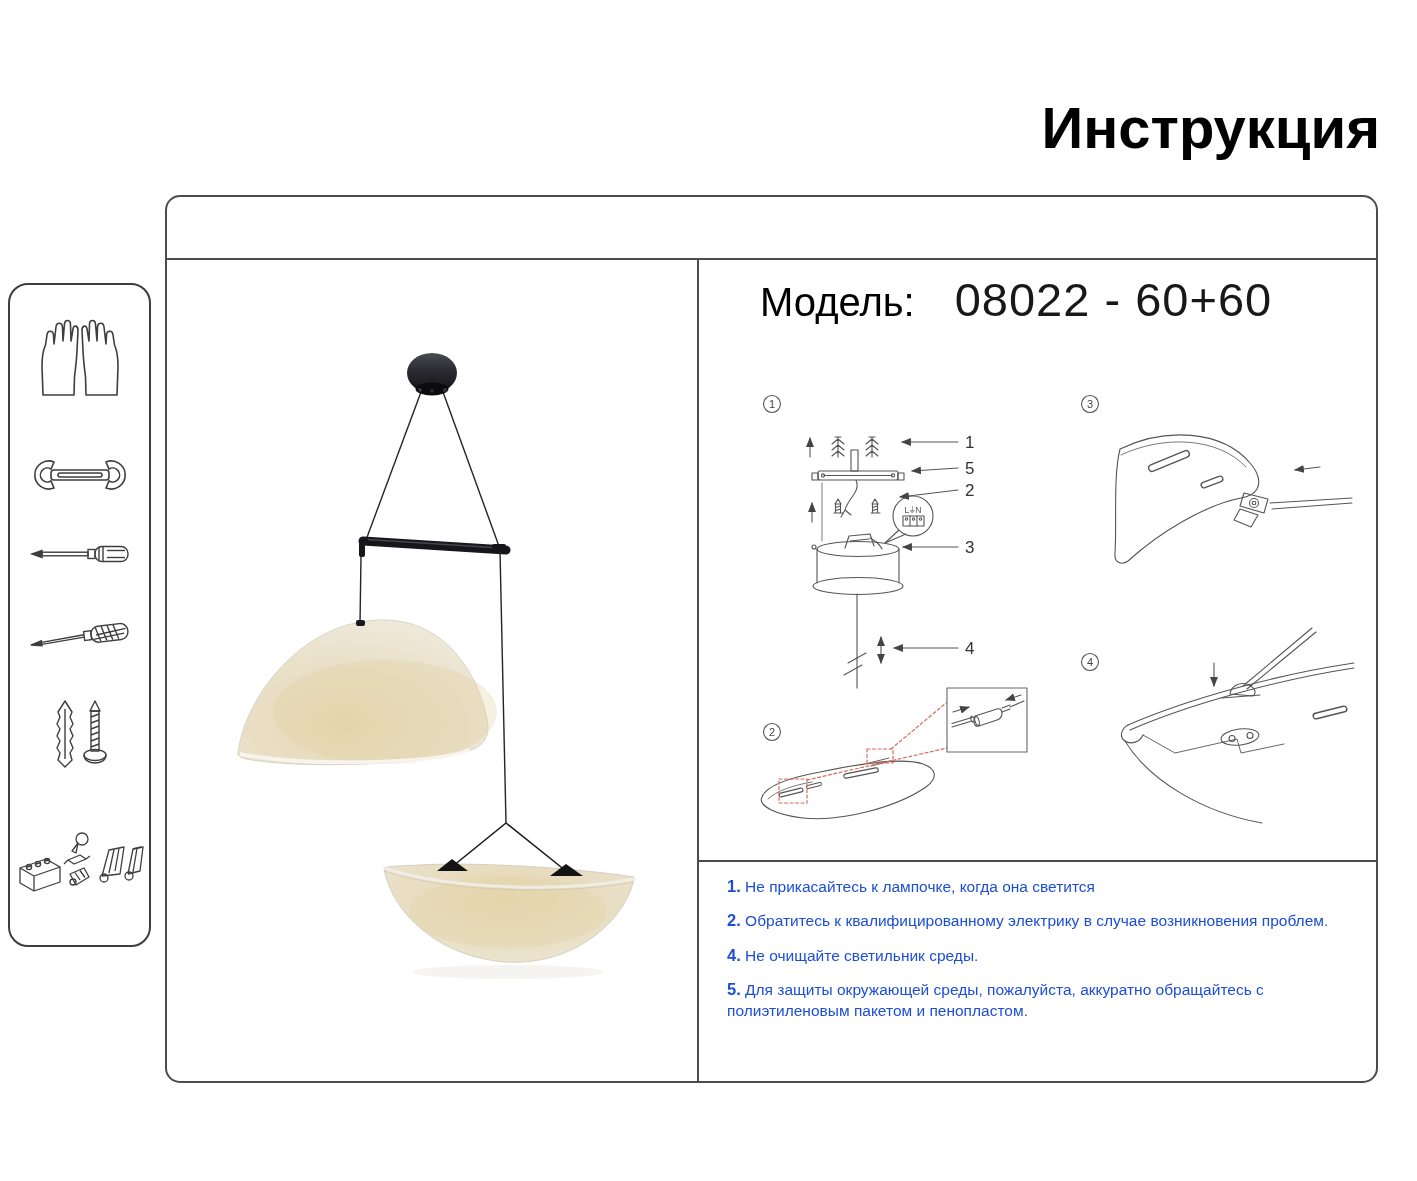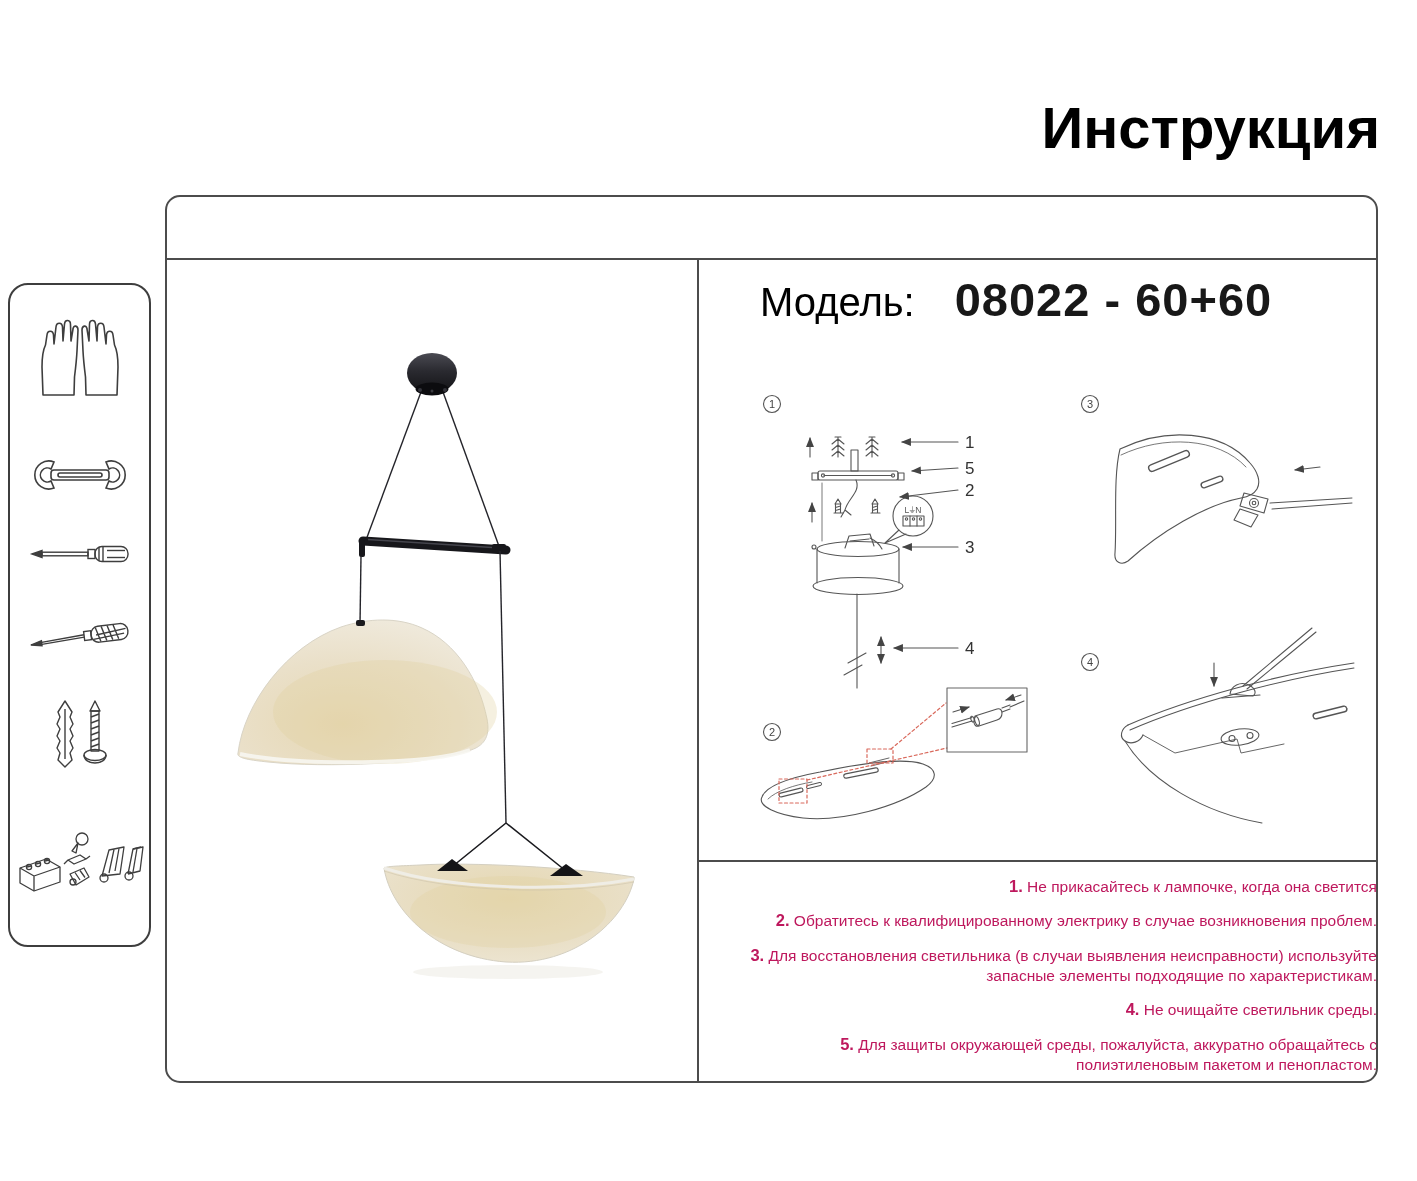--- a/index.html
+++ b/index.html
@@ -20,23 +20,23 @@
   .notes-sep{position:absolute;left:532px;top:663px;width:calc(100% - 532px);height:0;border-top:2px solid #4c4c4c;}
   .tools-panel{
     position:absolute;left:8px;top:283px;width:143px;height:664px;
     border:2px solid #3e3e3e;border-radius:20px;box-sizing:border-box;background:#fff;
   }
   .tool{position:absolute;left:0;width:100%;display:flex;justify-content:center;}
   .lamp-photo{position:absolute;left:180px;top:330px;}
   .diagrams{position:absolute;left:700px;top:372px;}
   .model-row{position:absolute;left:760px;top:272px;white-space:nowrap;}
   .model-label{font-size:40px;font-weight:400;color:#000;}
-  .model-value{font-size:47px;font-weight:700;letter-spacing:1px;color:#181818;margin-left:40px;}
+  .model-value{font-size:47px;font-weight:400;letter-spacing:1px;color:#181818;margin-left:40px;}
   .notes{position:absolute;left:727px;top:876px;width:650px;}
-  .note{margin:0 0 13px 0;font-size:15.5px;line-height:1.3;color:#be185d;text-align:right;}
+  .note{margin:0 0 13px 0;font-size:15.5px;line-height:1.3;color:#1d4ed8;}
   .note .n{font-weight:700;font-size:16.5px;}
   svg text{font-family:"Liberation Sans", sans-serif;}
 </style>
 </head>
 <body>
 
 <h1 class="title">Инструкция</h1>
 
 <div class="tools-panel">
   <div class="tool" style="top:32px;">
@@ -335,16 +335,15 @@
         <line x1="953" y1="712" x2="969" y2="707" marker-end="url(#arr)"></line>
         <line x1="1021" y1="695" x2="1006" y2="700" marker-end="url(#arr)"></line>
       </g>
     </g>
   </g>
 </svg>
 
 <div class="notes">
   <p class="note"><span class="n">1.</span> <span>Не прикасайтесь к лампочке, когда она светится</span></p>
   <p class="note"><span class="n">2.</span> <span>Обратитесь к квалифицированному электрику в случае возникновения проблем.</span></p>
-  <p class="note"><span class="n">3.</span> <span>Для восстановления светильника (в случаи выявления неисправности) используйте запасные элементы подходящие по характеристикам.</span></p>
   <p class="note"><span class="n">4.</span> <span>Не очищайте светильник среды.</span></p>
   <p class="note"><span class="n">5.</span> <span>Для защиты окружающей среды, пожалуйста, аккуратно обращайтесь с полиэтиленовым пакетом и пенопластом.</span></p>
 </div>
 
 </body></html>

